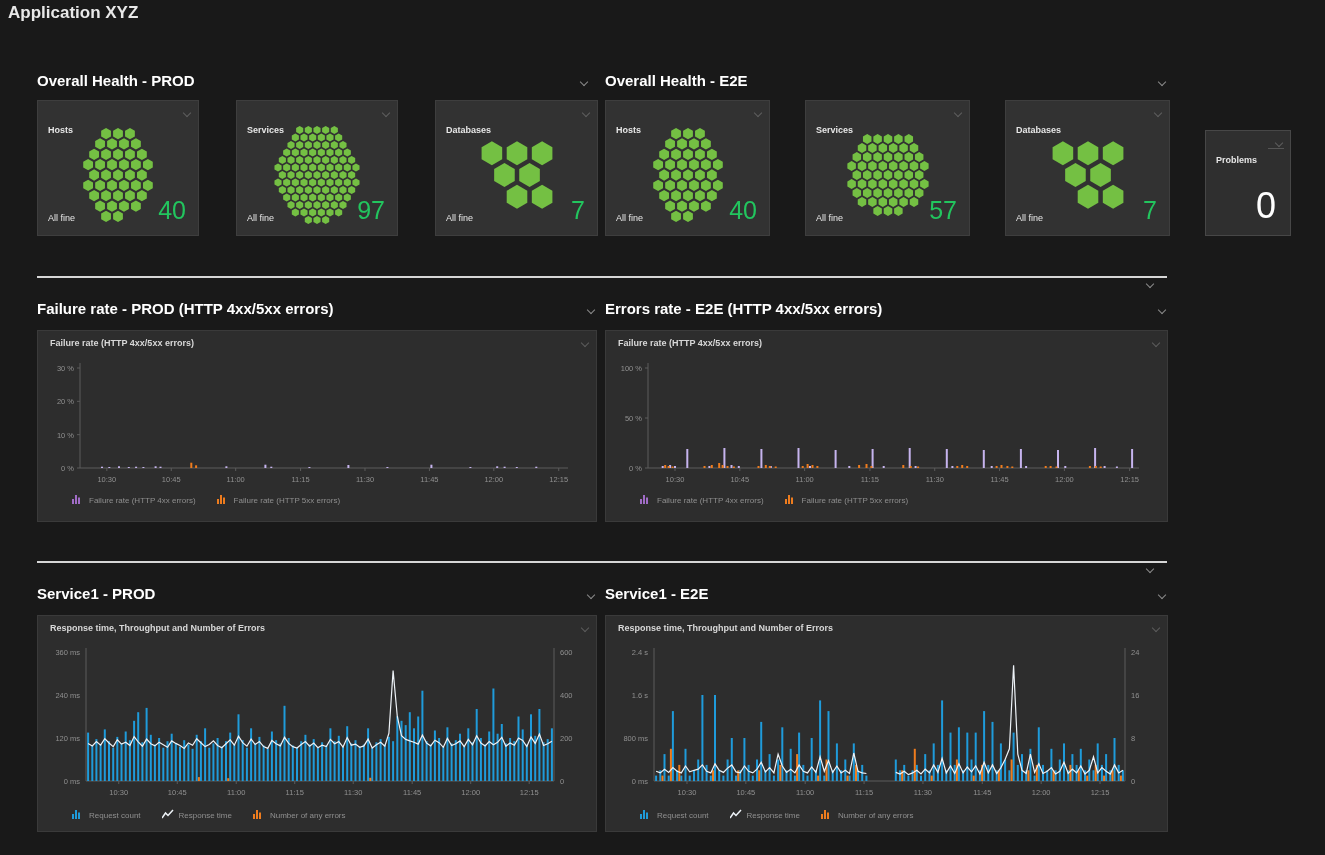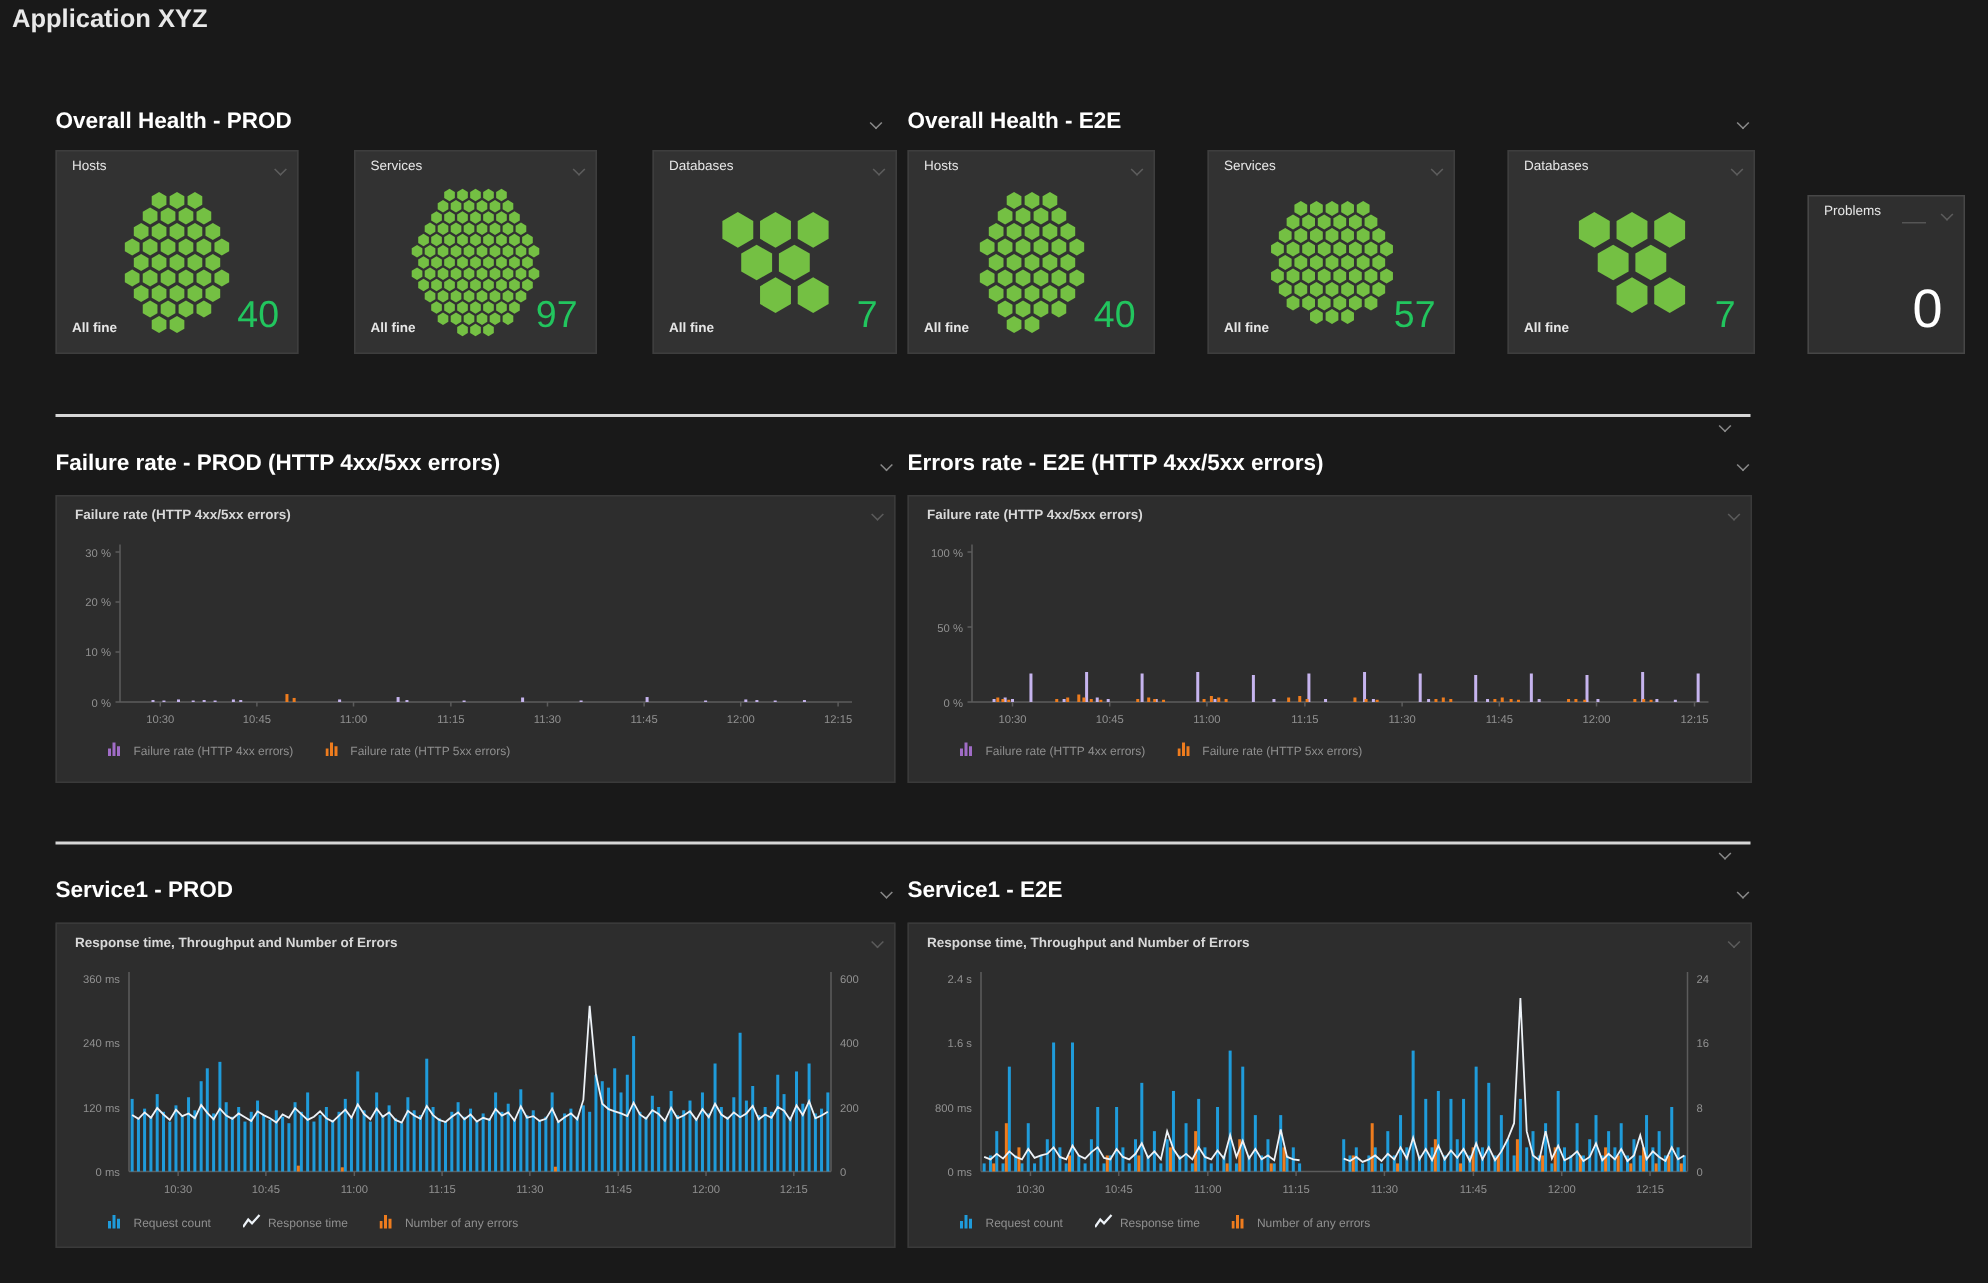--- a/index.html
+++ b/index.html
@@ -6,23 +6,23 @@
 body{width:1325px;height:855px;background:#191919;font-family:"Liberation Sans",sans-serif;position:relative;overflow:hidden}
 .page{position:absolute;inset:0}
 .page-title{position:absolute;left:8px;top:3px;font-size:17px;color:#e8e8e8;font-weight:700}
 .sec-head{position:absolute;height:20px}
 .sec-title{font-size:15px;font-weight:bold;color:#ffffff}
 .chev{display:block;width:9px;height:9px;position:absolute}
 .chev::after{content:"";display:block;width:5px;height:5px;border-right:1.5px solid #8a8a8a;border-bottom:1.5px solid #8a8a8a;transform:rotate(45deg);margin:1px auto}
 .sec-head .chev{right:2px;top:6px}
 .tile{position:absolute;background:#323232;border:1px solid #3e3e3e;box-sizing:border-box}
 .tile-chev{right:7px;top:8px;opacity:.5}
-.tile-label{position:absolute;left:10px;top:4px;font-size:9px;font-weight:normal;color:#e6e6e6}
+.tile-label{position:absolute;left:10px;top:24px;font-size:9px;font-weight:bold;color:#e6e6e6}
 .hive{position:absolute;top:24px}
-.status{position:absolute;left:10px;bottom:12px;font-size:9px;font-weight:bold;color:#e6e6e6}
+.status{position:absolute;left:10px;bottom:12px;font-size:9px;font-weight:normal;color:#e6e6e6}
 .count{position:absolute;right:12px;bottom:10px;font-size:25px;font-weight:300;color:#22c55e}
 .problems-tile{background:#2f2f2f;border-color:#474747}
 .problems-count{position:absolute;right:14px;bottom:8px;font-size:36px;font-weight:200;color:#ffffff}
 .problems-dash{position:absolute;left:62px;top:17px;width:16px;height:1px;background:#555555}
 .chart-tile{background:#2d2d2d;border-color:#3a3a3a}
 .chart-title{position:absolute;left:12px;top:7px;font-size:9px;font-weight:bold;color:#d8d8d8}
 .plot{position:absolute;left:0;top:28px}
 .legend{position:absolute;left:34px;display:flex;gap:21px}
 .legend-failure{top:163px}
 .legend-service{top:193px}
@@ -335,21 +335,21 @@
         <polygon points="100.11,16.36 110.41,22.30 110.41,34.20 100.11,40.14 89.82,34.20 89.82,22.30" fill="#74c043"></polygon>
         <polygon points="62.44,38.11 72.74,44.05 72.74,55.95 62.44,61.89 52.15,55.95 52.15,44.05" fill="#74c043"></polygon>
         <polygon points="87.56,38.11 97.85,44.05 97.85,55.95 87.56,61.89 77.26,55.95 77.26,44.05" fill="#74c043"></polygon>
         <polygon points="75.00,59.86 85.30,65.81 85.30,77.69 75.00,83.64 64.70,77.69 64.70,65.81" fill="#74c043"></polygon>
         <polygon points="100.11,59.86 110.41,65.81 110.41,77.69 100.11,83.64 89.82,77.69 89.82,65.81" fill="#74c043"></polygon>
       </svg>
     <div class="status">All fine</div>
     <div class="count">7</div>
   </div>
 
-  <div class="tile problems-tile" style="left:1205px;top:130px;width:105px;height:106px">
+  <div class="tile problems-tile" style="left:1205px;top:130px;width:86px;height:106px">
     <div class="tile-label">Problems</div>
     <div class="problems-dash"></div>
     <span class="chev tile-chev"></span>
     <div class="problems-count">0</div>
   </div>
 
   <div class="divider" style="top:276px"></div>
   <span class="chev" style="left:1145px;top:280px"></span>
 
   <div class="sec-head" style="left:37px;top:300px;width:560px">

